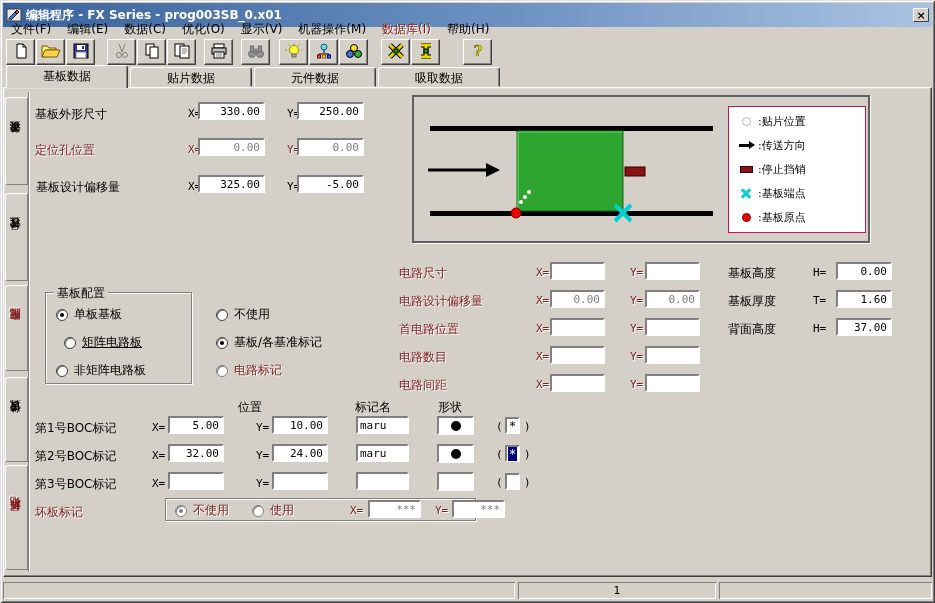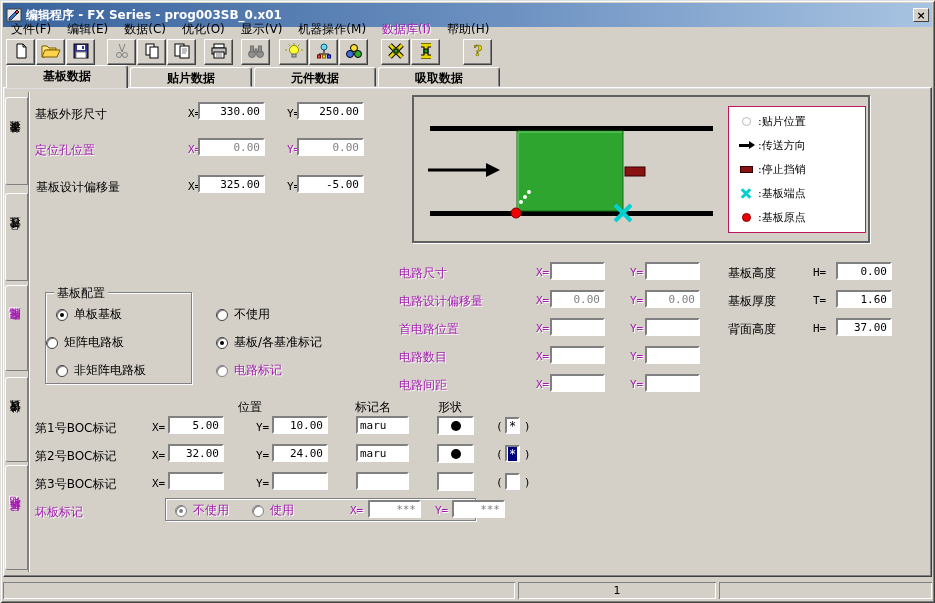--- a/index.html
+++ b/index.html
@@ -16,34 +16,34 @@
     display:flex; align-items:center; padding:0 3px; }
   .title-text { color:#fff; font-weight:bold; font-size:12px; margin-left:4px; flex:1; white-space:nowrap; }
   .close-btn { width:16px; height:14px; background:#d4d0c8;
     border:1px solid; border-color:#fff #404040 #404040 #fff;
     display:flex; align-items:center; justify-content:center;
     font-size:11px; font-weight:bold; line-height:1; }
 
   
   .menubar { position:absolute; left:3px; top:21px; right:3px; height:17px; display:flex; align-items:center; }
   .menu-item { padding:1px 8px; white-space:nowrap; }
-  .dis { color:#a21caf; text-shadow:1px 1px 0 #fff; }
+  .dis { color:#7f1d1d; text-shadow:1px 1px 0 #fff; }
 
   
   .toolbar { position:absolute; left:3px; top:39px; right:3px; height:28px; }
   .tbtn { position:absolute; top:0; width:29px; height:26px; background:#d4d0c8;
     border:1px solid; border-color:#fff #404040 #404040 #fff;
     box-shadow: inset -1px -1px 0 #808080;
     display:flex; align-items:center; justify-content:center; }
 
   
   .tab { position:absolute; height:20px; width:122px; top:67px; background:#d4d0c8;
     border-radius:3px 3px 0 0; text-align:center; line-height:20px;
     border:1px solid; border-color:#fff #404040 #d4d0c8 #fff;
-    box-shadow: inset -1px 0 0 #808080; font-weight: bold; }
+    box-shadow: inset -1px 0 0 #808080; }
   .tab.active { top:65px; height:23px; z-index:6; border-bottom:none; }
 
   
   .mainpanel { position:absolute; left:3px; top:87px; width:929px; height:490px; background:#d4d0c8;
     border:1px solid; border-color:#fff #404040 #404040 #fff;
     box-shadow: inset -1px -1px 0 #808080, inset 1px 1px 0 #dfdfdf; }
   .vsep { position:absolute; left:28px; top:92px; height:480px; width:2px;
     border-left:1px solid #808080; border-right:1px solid #fff; }
 
   
@@ -334,21 +334,21 @@
       </div>
   </div>
 
   <div class="groupbox" style="left:45px;top:292px;width:147px;height:92px;">
     <span class="gb-title">基板配置</span>
   </div>
   <div class="radio-row" style="left:56px;top:306px;">
       <span class="radio checked"></span>
       <span>单板基板</span>
     </div>
-  <div class="radio-row" style="left:46px;top:334px;">
+  <div class="radio-row" style="left:64px;top:334px;text-decoration:underline;">
       <span class="radio"></span>
       <span>矩阵电路板</span>
     </div>
   <div class="radio-row" style="left:56px;top:362px;">
       <span class="radio"></span>
       <span>非矩阵电路板</span>
     </div>
 
   <div class="radio-row" style="left:216px;top:306px;">
       <span class="radio"></span>

